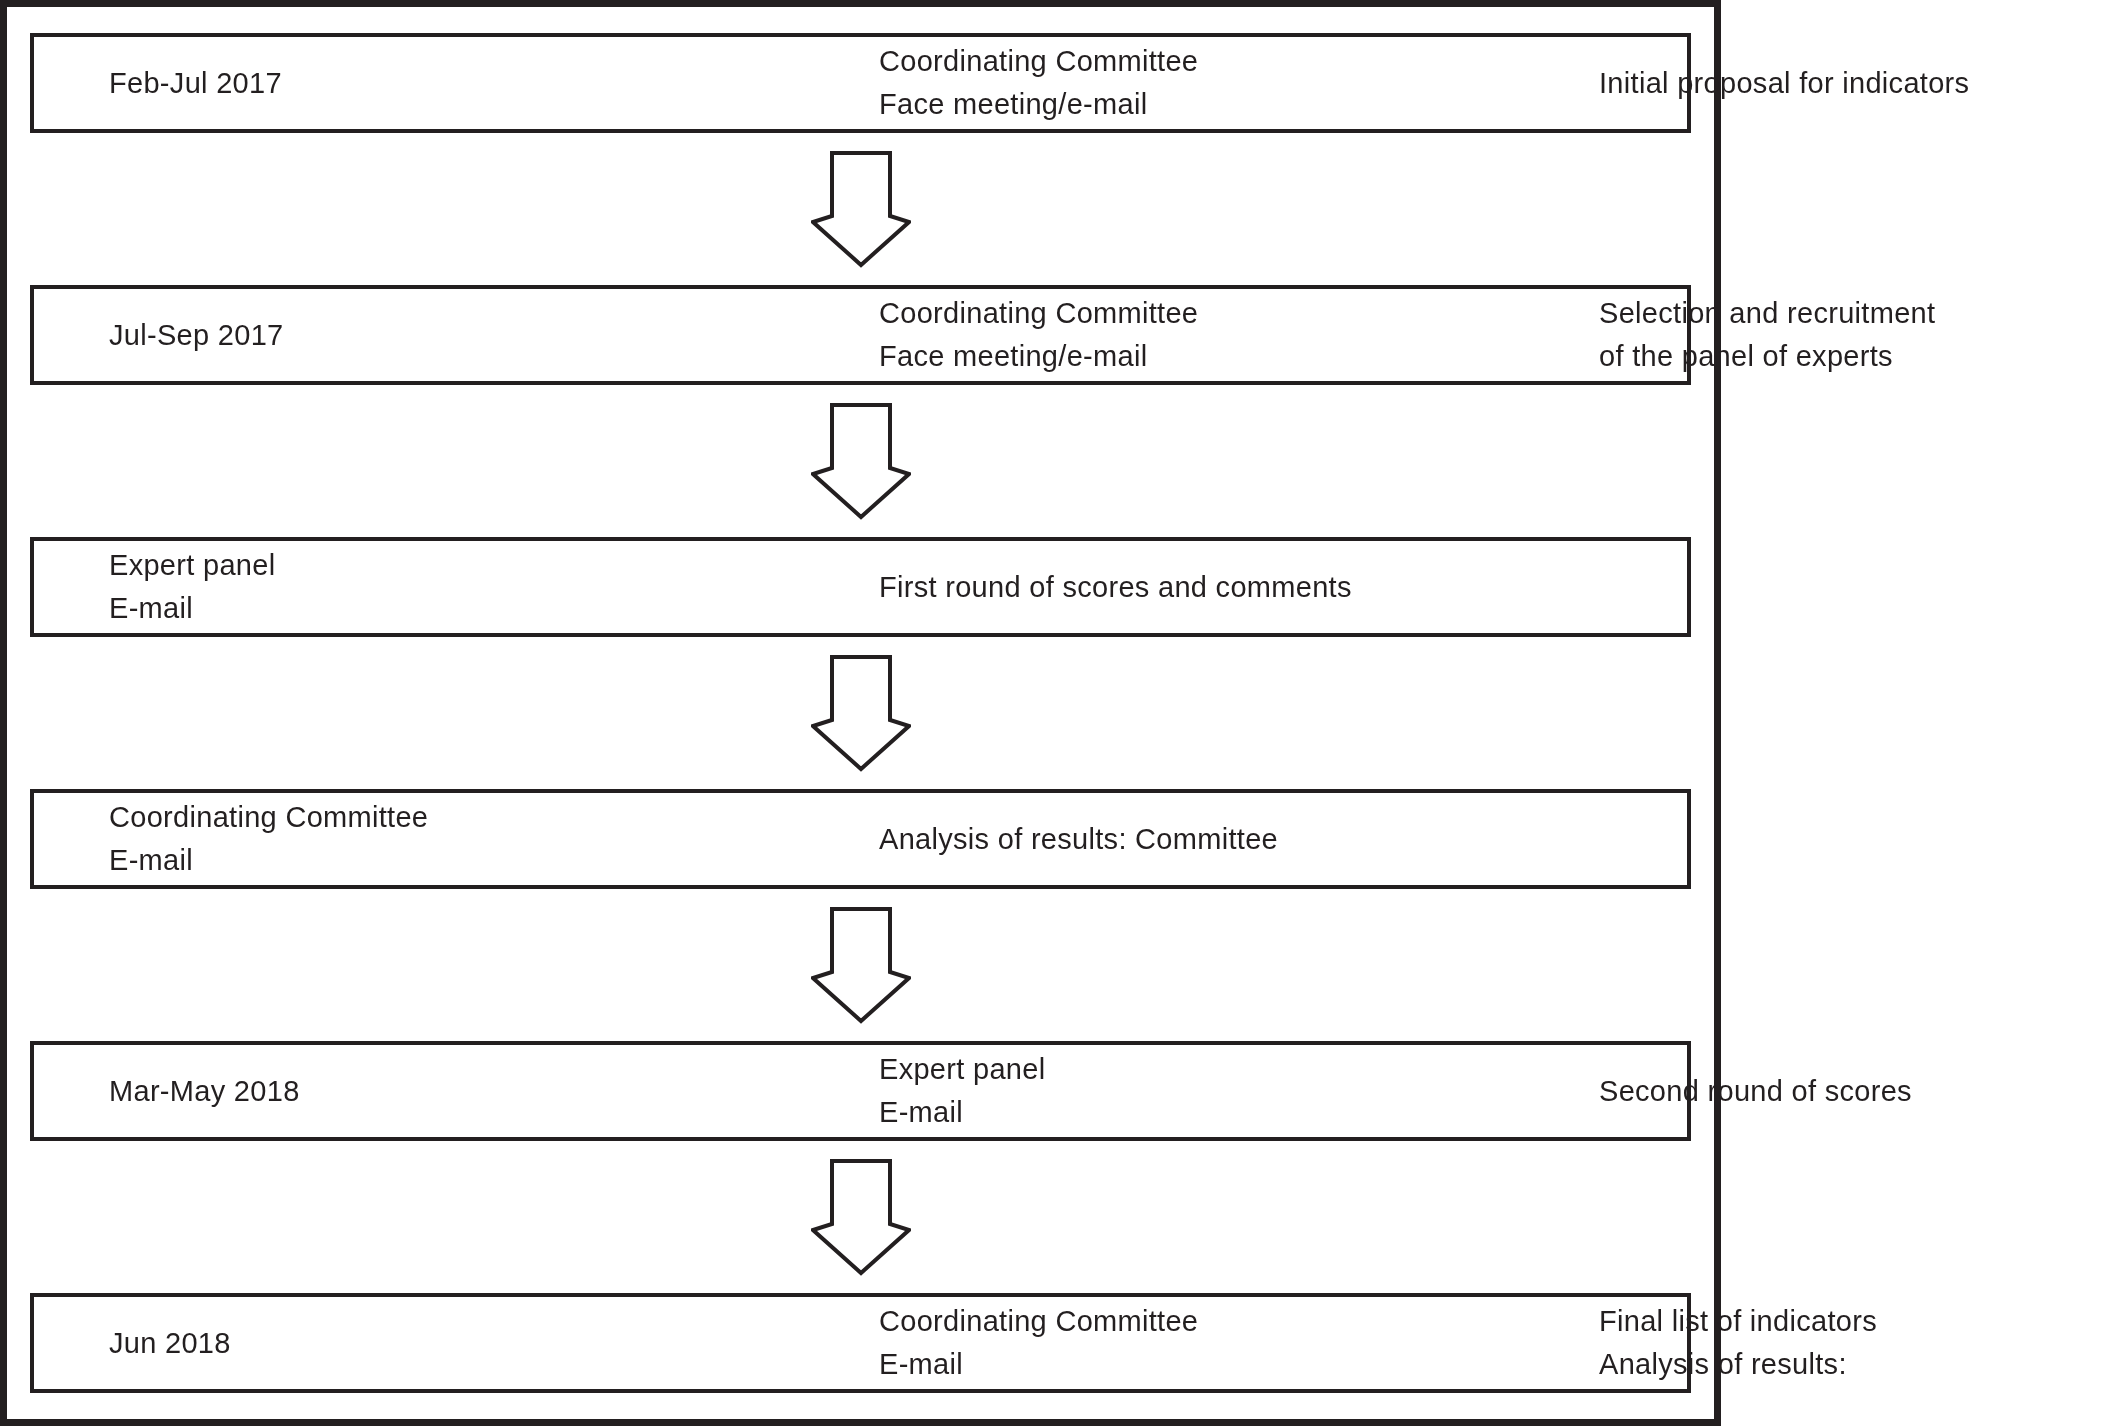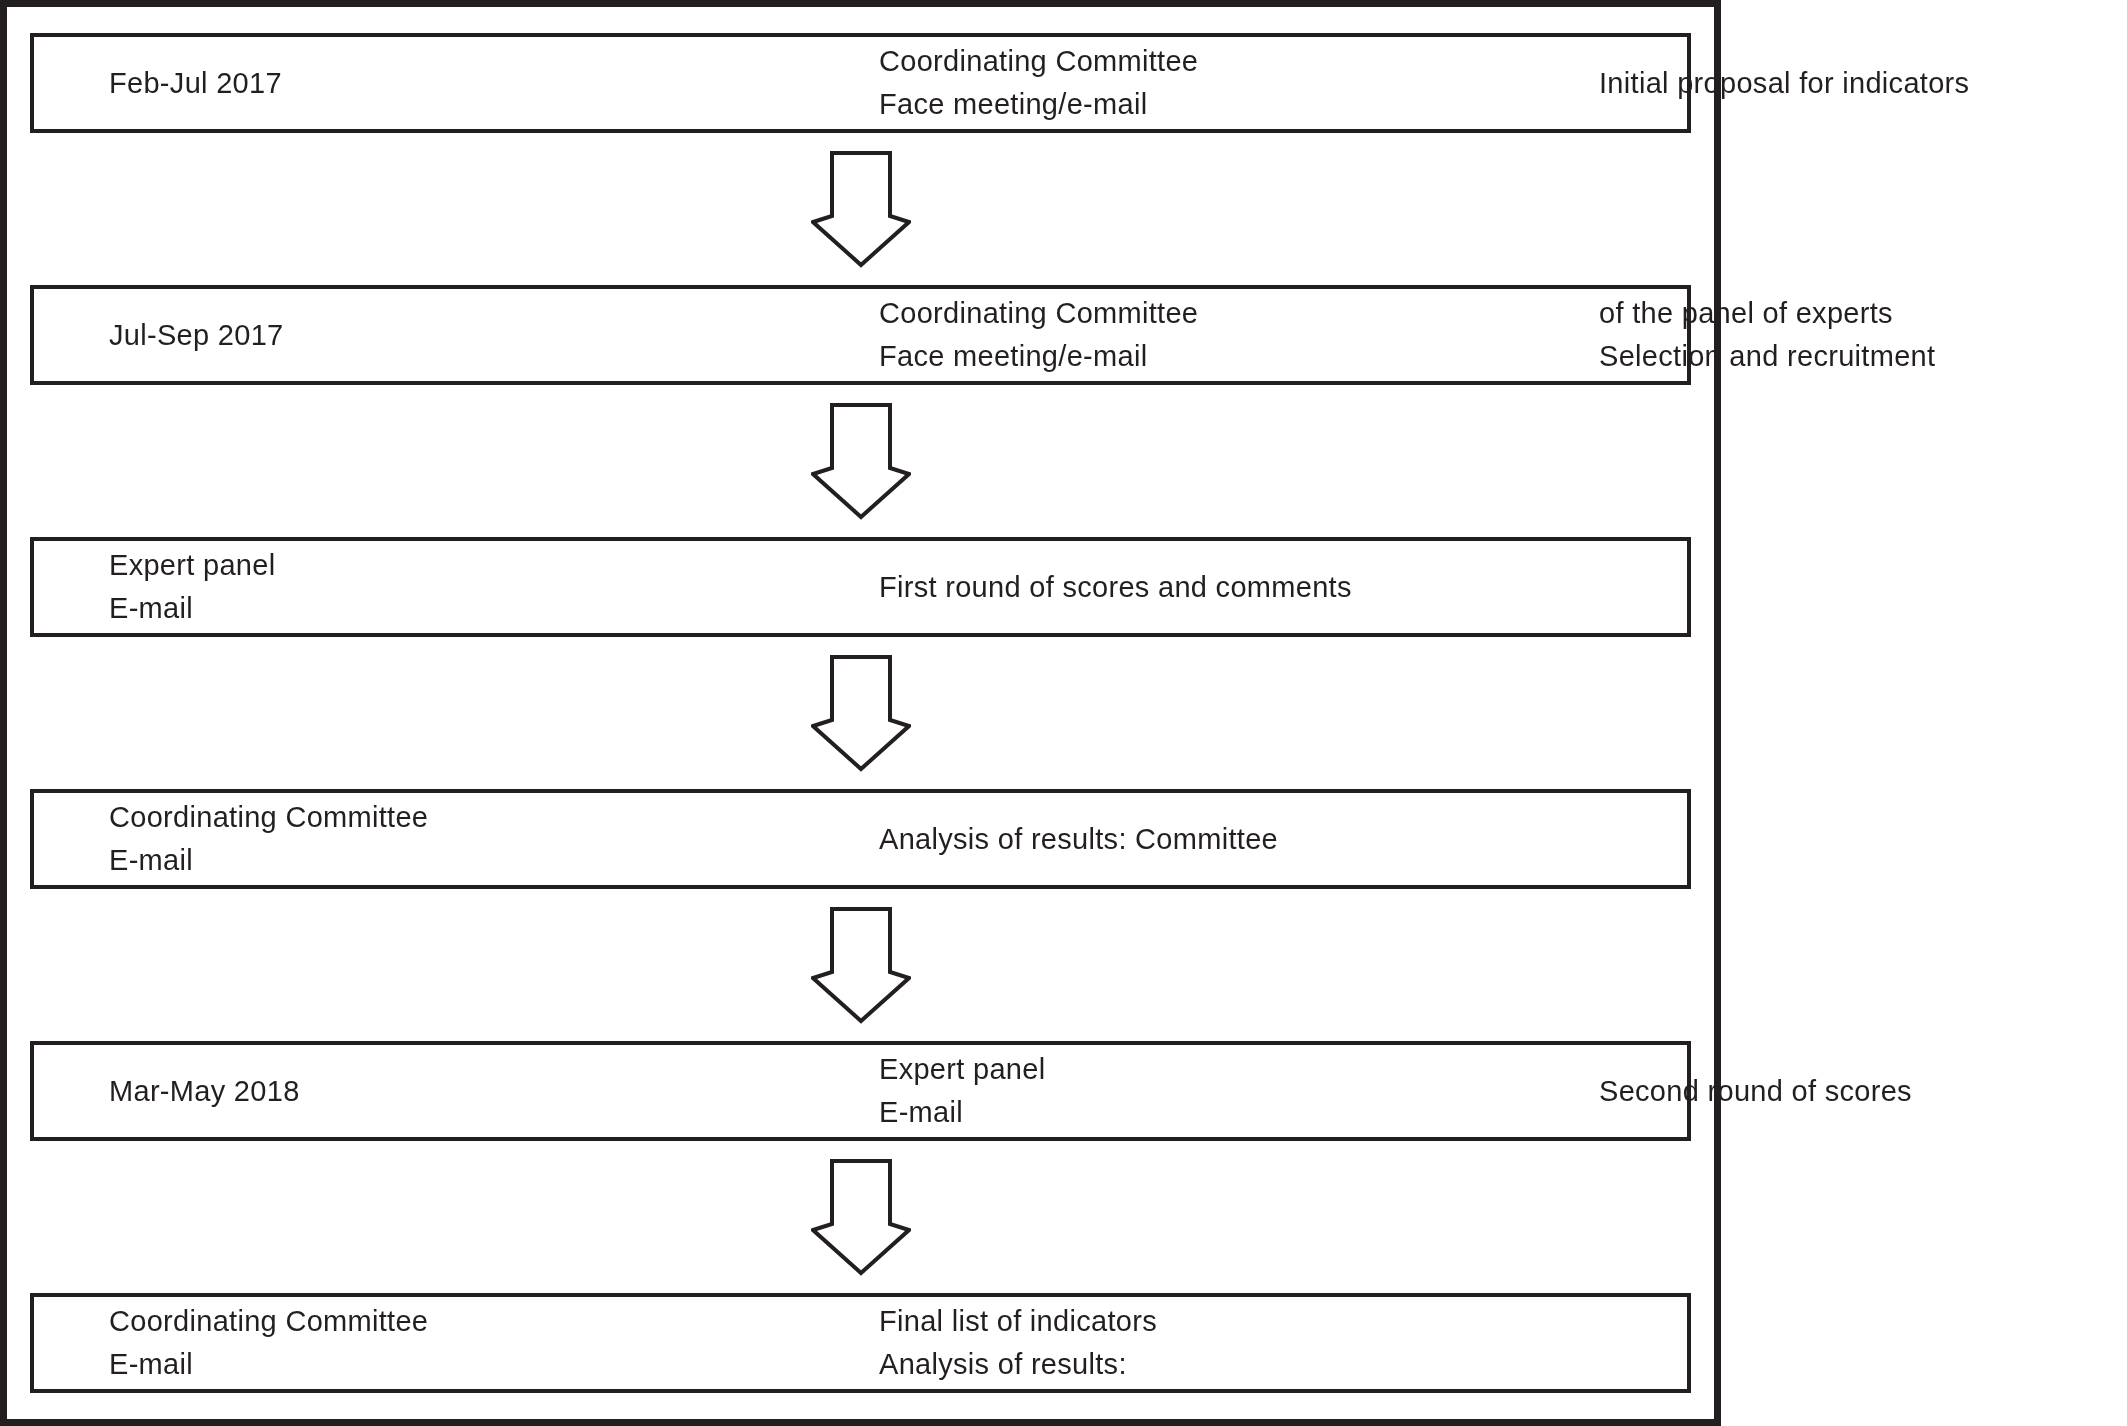--- a/index.html
+++ b/index.html
@@ -72,22 +72,22 @@
     </svg>
   </div>
 
   <div class="step-row">
     <div class="cell">Jul-Sep 2017</div>
     <div class="cell">
       <div>Coordinating Committee</div>
       <div>Face meeting/e-mail</div>
     </div>
     <div class="cell">
+      <div>Selection and recruitment</div>
       <div>of the panel of experts</div>
-      <div>Selection and recruitment</div>
     </div>
   </div>
 
   <div class="arrow-gap">
     <svg width="100" height="117" viewBox="0 0 100 117">
       <polygon points="21,2 79,2 79,65 98,71 50,114 2,71 21,65" fill="#ffffff" stroke="#231f20" stroke-width="4" stroke-linejoin="miter"></polygon>
     </svg>
   </div>
 
   <div class="step-row">
@@ -135,20 +135,21 @@
     </div>
   </div>
 
   <div class="arrow-gap">
     <svg width="100" height="117" viewBox="0 0 100 117">
       <polygon points="21,2 79,2 79,65 98,71 50,114 2,71 21,65" fill="#ffffff" stroke="#231f20" stroke-width="4" stroke-linejoin="miter"></polygon>
     </svg>
   </div>
 
   <div class="step-row">
+    <div class="cell">Jun 2018</div>
     <div class="cell">
       <div>Coordinating Committee</div>
       <div>E-mail</div>
     </div>
     <div class="cell">
       <div>Final list of indicators</div>
       <div>Analysis of results:</div>
     </div>
   </div>
 

